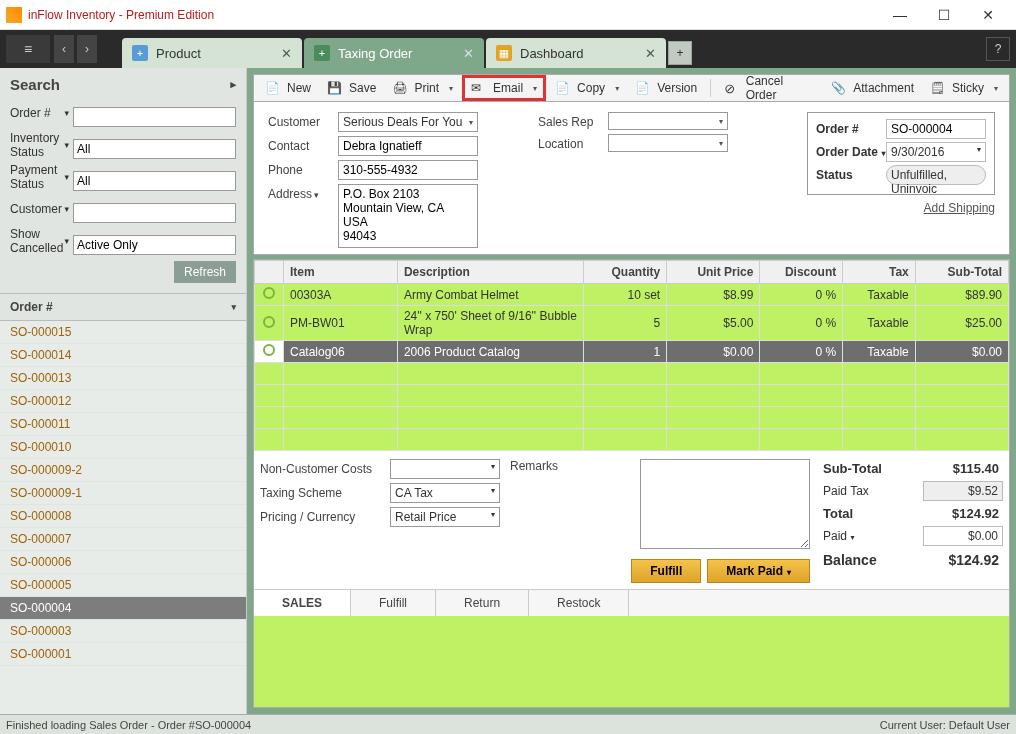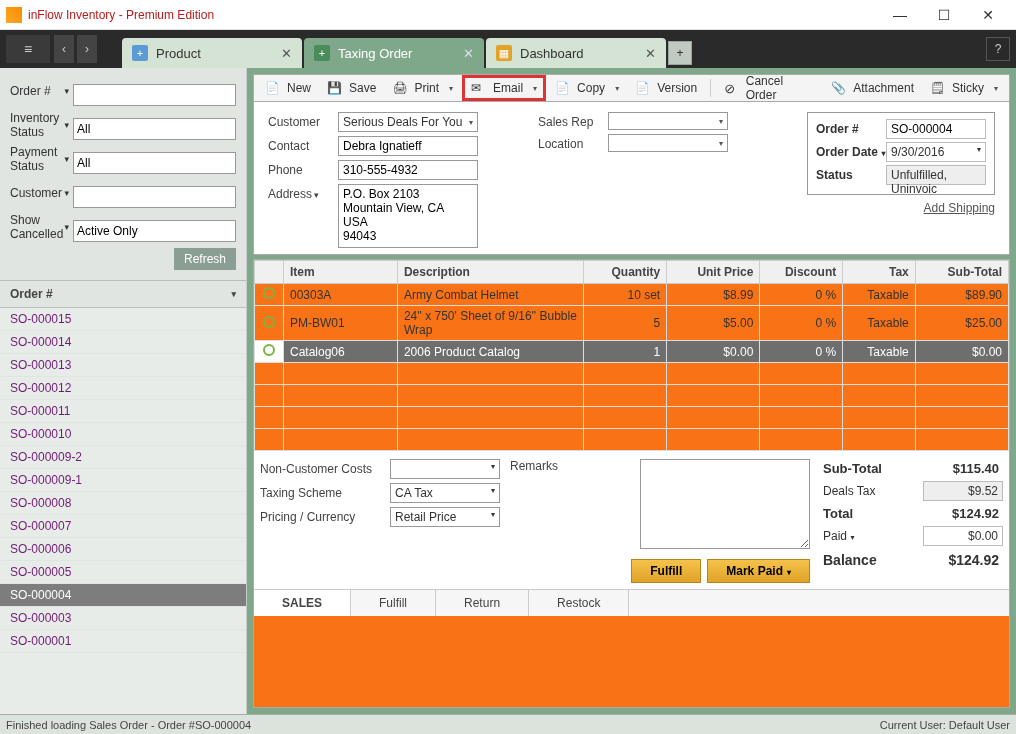--- a/index.html
+++ b/index.html
@@ -29,26 +29,26 @@
 .main { display:flex; height: calc(734px - 30px - 38px - 20px); }
 
 
 .sidebar { width: 247px; background:#e8ece9; border-right:1px solid #ccc; display:flex; flex-direction:column; }
 .sidebar .search-panel { padding:8px 10px 6px; background:#e0e5e1; }
 .sidebar .search-title { font-size:15px; font-weight:bold; color:#444; display:flex; align-items:center; justify-content:space-between; margin-bottom:6px; }
 .sidebar .search-title .collapse { font-size:11px; color:#444; }
 .sidebar .srow { display:flex; align-items:center; margin-bottom:4px; }
 .sidebar .srow label { width:110px; font-size:12px; color:#333; }
 .sidebar .srow .dd { font-size:9px; color:#333; margin-right:4px; }
-.sidebar .srow input, .sidebar .srow select { flex:1; height:20px; border:1px solid #999; background:#fff; font-size:12px; padding:10px 3px;margin-top:8px; }
+.sidebar .srow input, .sidebar .srow select { flex:1; height:20px; border:1px solid #999; background:#fff; font-size:12px; padding:0 3px;margin-top:8px; }
 .refresh-btn { float:right; background:#8a9e93; color:#fff; border:none; padding:4px 10px; font-size:12px; margin:2px 0 4px; }
 
 .sidebar .order-hdr { padding:6px 10px; border-top:1px solid #bbb; border-bottom:1px solid #bbb; background:#e0e5e1; font-weight:bold; color:#444; display:flex; justify-content:space-between; align-items:center; }
 .sidebar .order-list { flex:1; overflow:auto; }
-.sidebar .order-item { padding:4px 10px; font-size:12px; color:#701a75; border-bottom:1px solid #e0e5e1; cursor:pointer; }
+.sidebar .order-item { padding:4px 10px; font-size:12px; color:#a16207; border-bottom:1px solid #e0e5e1; cursor:pointer; }
 .sidebar .order-item.selected { background:#7d7d7d; color:#fff; }
 
 
 .content { flex:1; background:#7fa88a; padding:6px; display:flex; flex-direction:column; }
 .toolbar { height:28px; background:#f4f4f4; border:1px solid #aaa; display:flex; align-items:center; padding:0 4px; gap:2px; font-size:12px; }
 .tbtn { display:flex; align-items:center; gap:8px; padding:3px 6px; cursor:pointer; border:1px solid transparent; }
 .tbtn .ticon { width:14px; height:14px; display:inline-block; }
 .tbtn .caret { font-size:8px; color:#555; margin-left:2px; }
 .tsep { width:1px; height:18px; background:#ccc; margin:0 4px; }
 .tbtn.highlighted { border:3px solid #d33; }
@@ -60,25 +60,25 @@
 .frow label { width:70px; font-size:12px; color:#444; padding-top:3px; }
 .frow label .dd { font-size:9px; margin-left:2px; }
 .frow .val { width:140px; border:1px solid #999; padding:2px 4px; font-size:12px; min-height:18px; }
 .frow .val.combo { display:flex; justify-content:space-between; align-items:center; }
 .frow .val.combo .caret { font-size:8px; color:#555; }
 .frow textarea.val { height:64px; resize:none; }
 .order-meta { border:1px solid #999; padding:6px 8px; }
 .order-meta .mrow { display:flex; align-items:center; margin-bottom:3px; }
 .order-meta .mrow label { width:70px; font-weight:bold; font-size:12px; }
 .order-meta .mrow .mval { width:100px; border:1px solid #bbb; padding:2px 4px; font-size:12px; height:20px; background:#fff; }
-.order-meta .mrow .mval.ro { background:#eee; }
+.order-meta .mrow .mval.ro { background:#eee;border-radius:10px; }
 .add-ship { text-align:right; margin-top:6px; font-size:12px; color:#555; text-decoration:underline; }
 
 
-.grid-wrap { background:#f97316; border:1px solid #aaa; margin-top:4px; flex:1; display:flex; flex-direction:column; }
+.grid-wrap { background:#bef264; border:1px solid #aaa; margin-top:4px; flex:1; display:flex; flex-direction:column; }
 .grid { width:100%; border-collapse:collapse; }
 .grid th { background:#f0f0f0; border:1px solid #ccc; font-size:12px; font-weight:bold; color:#444; padding:4px 6px; text-align:left; }
 .grid th.r { text-align:right; }
 .grid td { border:1px solid #ddd; font-size:12px; padding:3px 6px; height:22px; }
 .grid td.r { text-align:right; }
 .grid tr.selected td { background:#6e6e6e; color:#fff; }
 .grid tr.selected td:first-child { background:#fff; }
 .circle { width:12px; height:12px; border:2px solid #7cb342; border-radius:50%; display:inline-block; }
 .grid-blank td { height:22px; }
 
@@ -154,20 +154,24 @@
     <span class="close">✕</span>
   </div>
   <div class="add-tab">+</div>
   <div class="help-btn">?</div>
 </div>
 
 <div class="main">
 
   <div class="sidebar">
     <div class="search-panel">
+      <div class="search-title">
+        <span>Search</span>
+        <span class="collapse">▸</span>
+      </div>
       <div class="srow">
           <label>Order #</label>
           <span class="dd">▾</span>
           <input value="" style="">
         </div>
       <div class="srow">
           <label>Inventory Status</label>
           <span class="dd">▾</span>
           <input value="All" style="">
         </div>
@@ -445,21 +449,21 @@
             <button class="abtn">Fulfill</button>
             <button class="abtn"><span>Mark Paid</span><span class="caret">▾</span></button>
           </div>
         </div>
         <div class="totals">
           <div class="trow bold">
               <span>Sub-Total</span>
               <span class="tval">$115.40</span>
             </div>
           <div class="trow">
-              <span>Deals Tax</span>
+              <span>Paid Tax</span>
               <span class="tval box">$9.52</span>
             </div>
           <div class="trow bold">
               <span>Total</span>
               <span class="tval">$124.92</span>
             </div>
           <div class="trow">
               <span><span>Paid</span> <span style="font-size:8px">▾</span></span>
               <span class="tval input">$0.00</span>
             </div>

